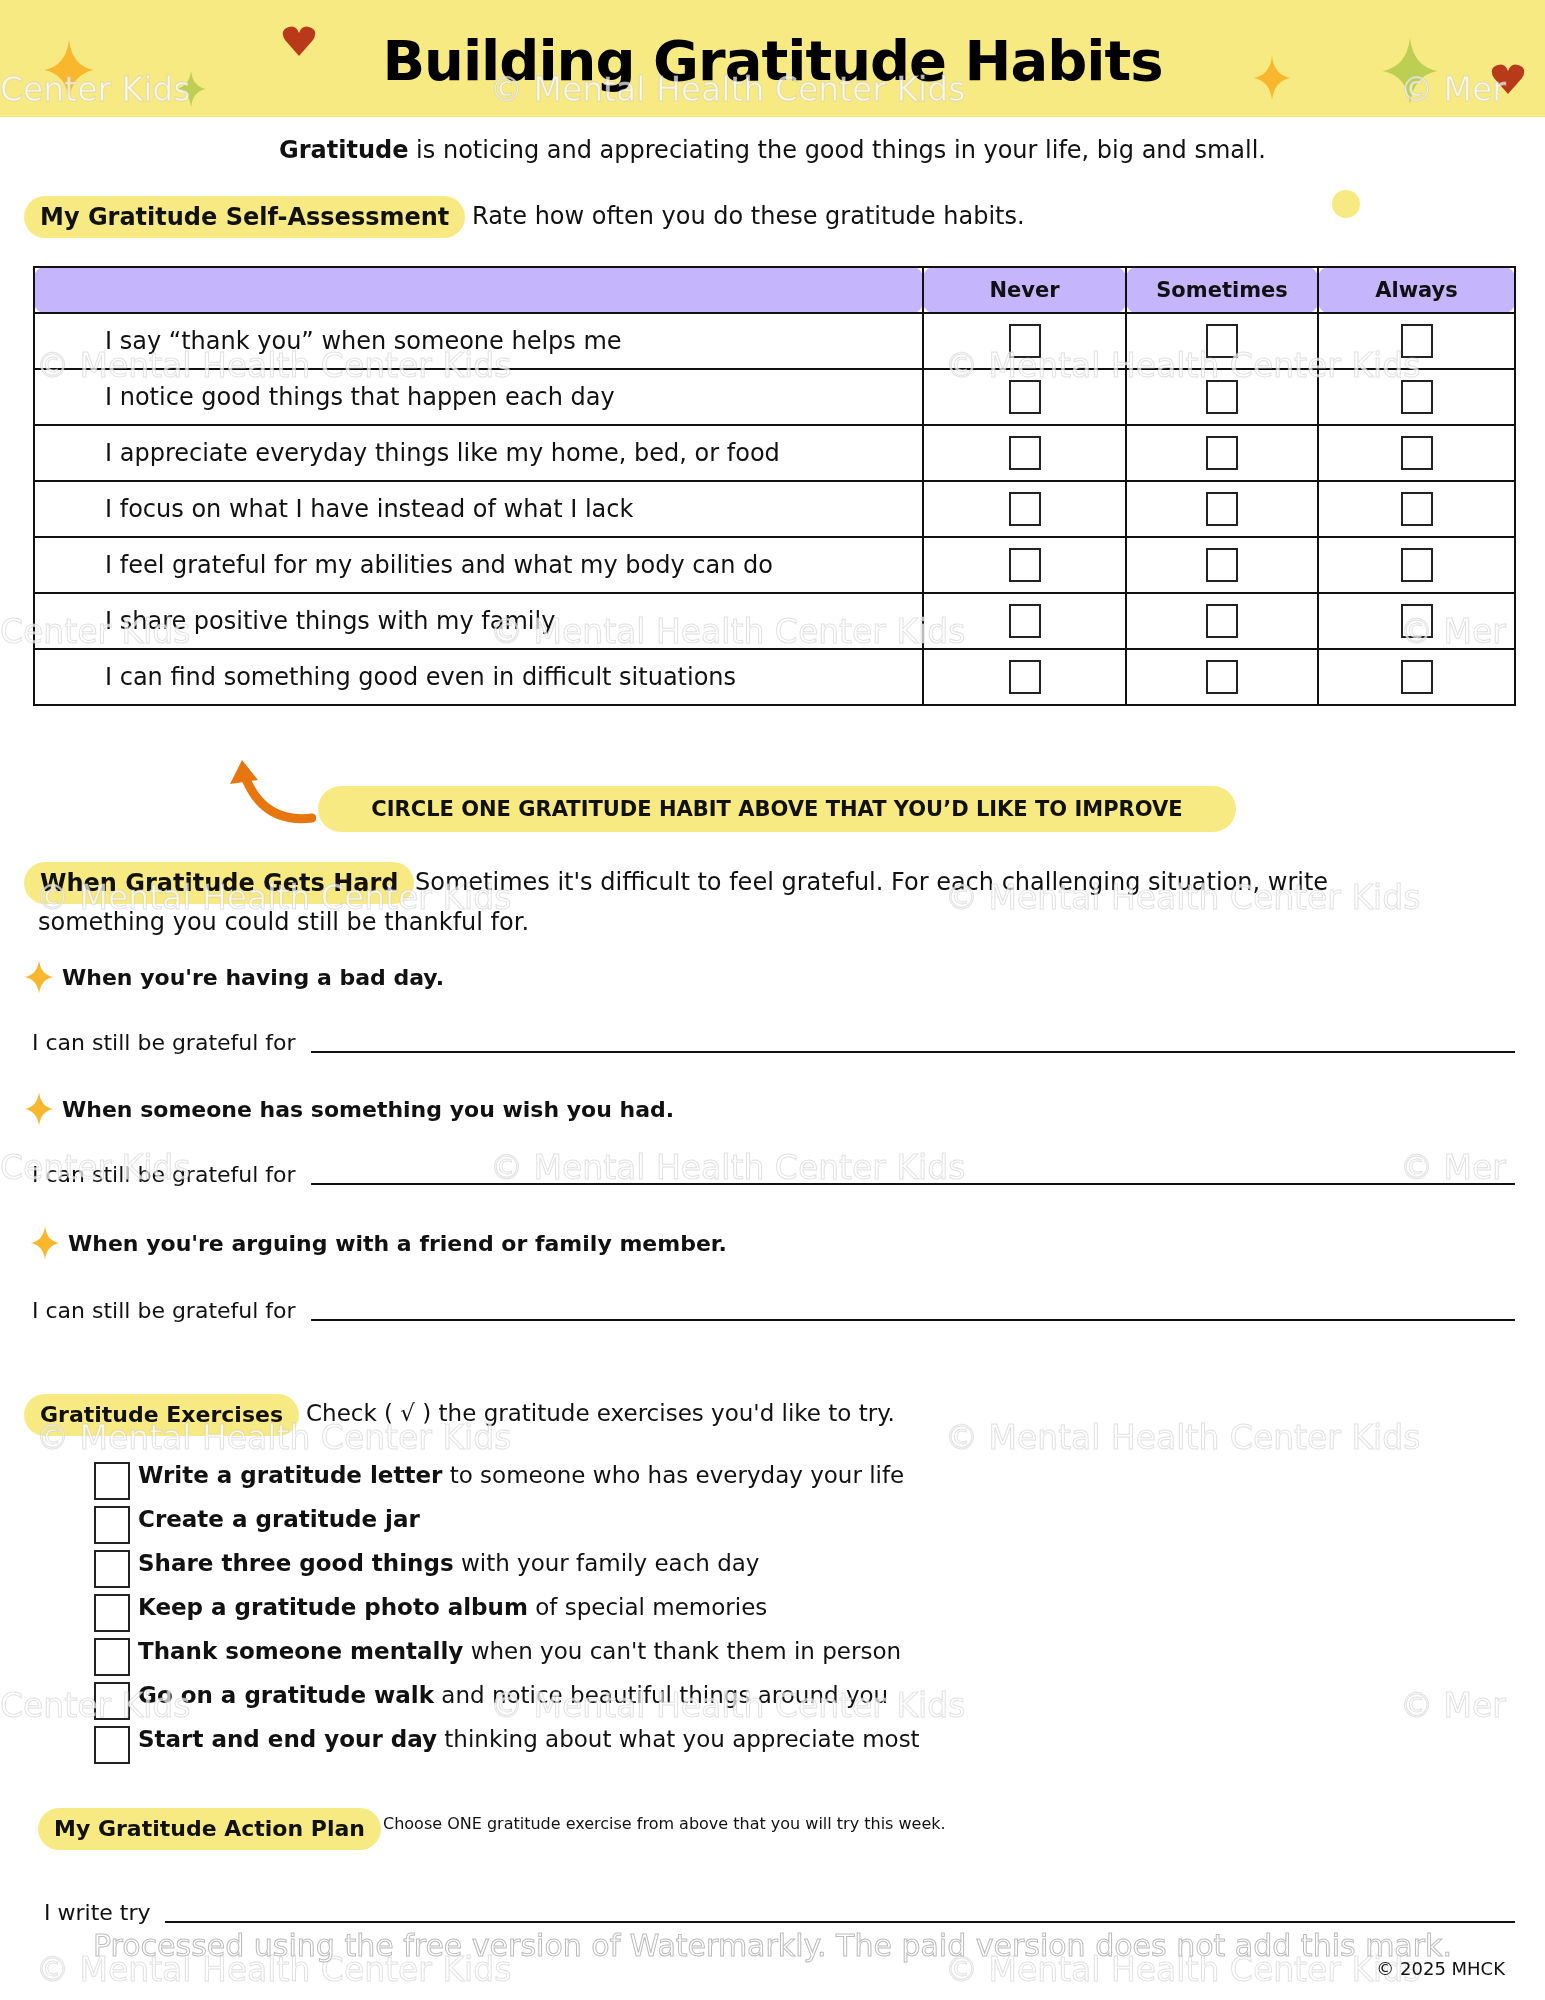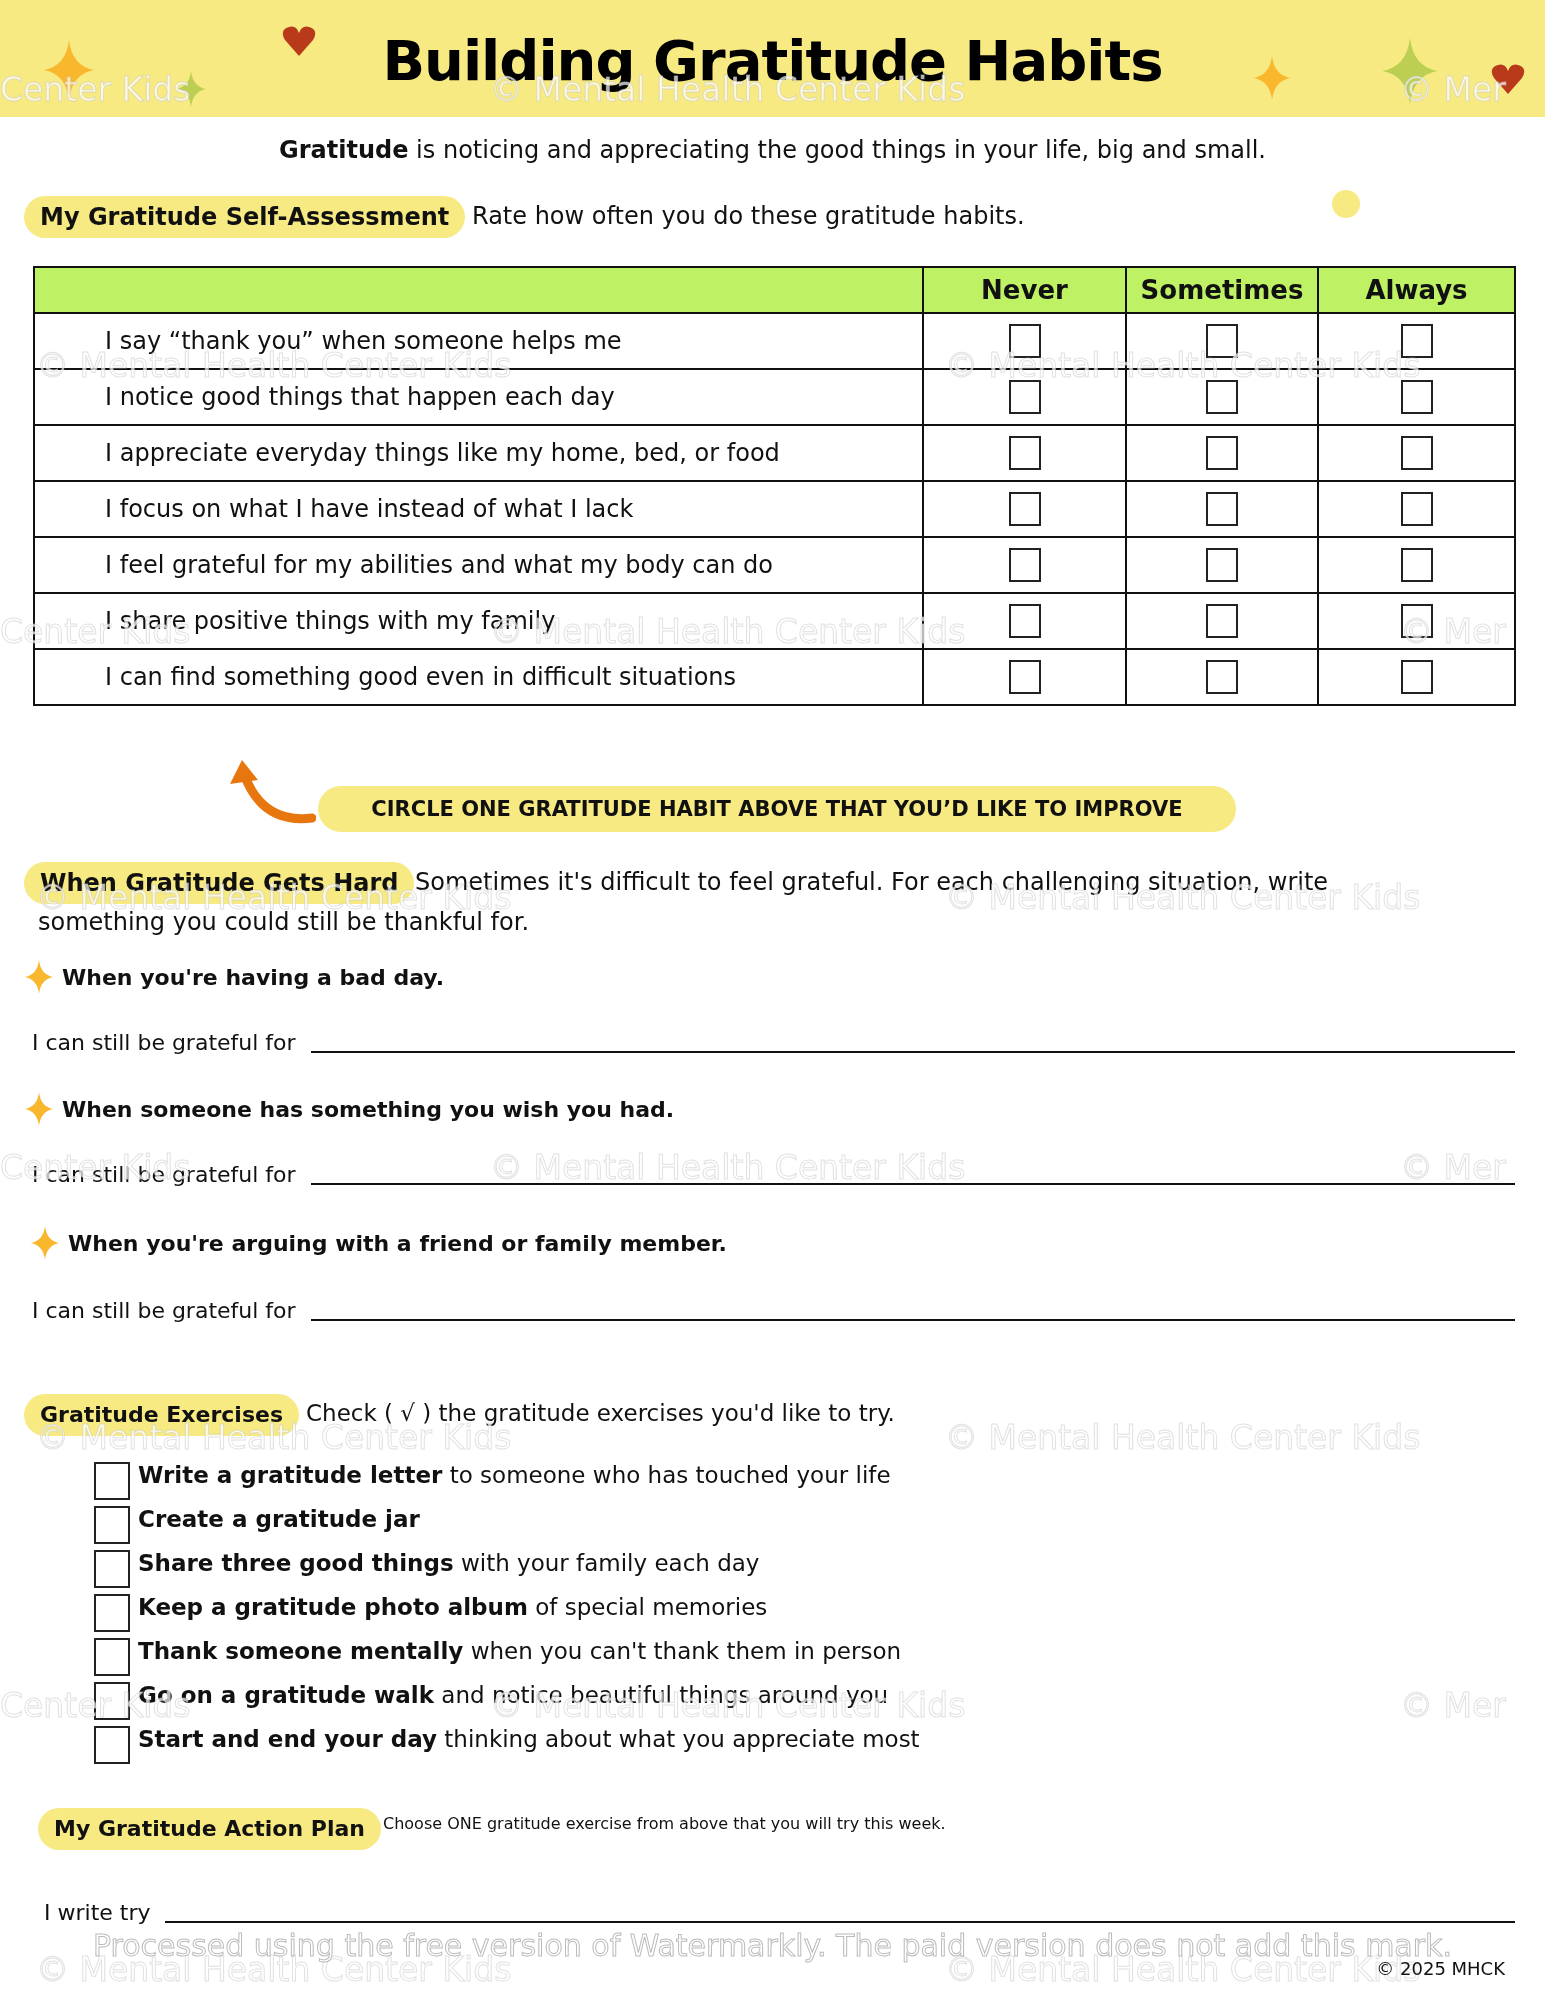--- a/index.html
+++ b/index.html
@@ -7,21 +7,21 @@
   .abs{position:absolute;}
   .header-band{left:0;top:0;width:1545px;height:117px;background:#f7ea82;}
   .title{left:0;width:1545px;top:28px;text-align:center;font-size:56px;font-weight:bold;letter-spacing:-1px;color:#000;}
   .deco{position:absolute;}
   .intro{left:0;width:1545px;top:136px;text-align:center;font-size:24px;}
   .intro b{font-weight:bold;}
   .pill{position:absolute;background:#f7ea82;border-radius:22px;font-weight:bold;font-size:24px;padding:0 16px;line-height:42px;height:42px;white-space:nowrap;}
   .sect-desc{position:absolute;font-size:24px;white-space:nowrap;}
   table.assess{position:absolute;left:33px;top:266px;width:1481px;border-collapse:collapse;table-layout:fixed;}
   table.assess th,table.assess td{border:2px solid #111;}
-  table.assess th{background:#bef264;height:42px;font-size:26px;font-weight:bold;}
+  table.assess th{background:#c4b5fd;height:42px;font-size:21px;font-weight:bold;border-radius:11px;}
   table.assess td{height:52px;}
   td.stmt{font-size:24px;padding-left:70px;white-space:nowrap;}
   td.cbcell{text-align:center;}
   .cb{display:inline-block;width:32px;height:34px;border:2px solid #222;box-sizing:border-box;vertical-align:middle;}
   .circle-note{left:318px;top:786px;width:918px;height:46px;background:#f7ea82;border-radius:23px;text-align:center;line-height:46px;font-weight:bold;font-size:21px;}
   .scenario{position:absolute;left:24px;font-weight:bold;font-size:22px;display:flex;align-items:center;gap:8px;white-space:nowrap;}
   .fill-row{position:absolute;left:32px;right:30px;display:flex;align-items:flex-end;font-size:22px;}
   .fill-row .lbl{white-space:nowrap;margin-right:15px;}
   .fill-row .line{flex:1;border-bottom:2px solid #111;height:0;margin-bottom:2px;}
   .ex-list{position:absolute;left:94px;top:1462px;}
@@ -164,21 +164,21 @@
       <span class="line"></span>
     </div>
   </div>
 
 <div class="pill" style="left:24px;top:1394px;font-size:22px">Gratitude Exercises</div>
 <div class="sect-desc" style="left:306px;top:1400px;font-size:23px">Check ( √ ) the gratitude exercises you'd like to try.</div>
 <div class="ex-list" id="ex-list">
     <div class="ex-item">
       <span class="cb"></span>
       <b>Write a gratitude letter</b>
-      <span style="white-space:pre"> to someone who has touched your life</span>
+      <span style="white-space:pre"> to someone who has everyday your life</span>
     </div>
     <div class="ex-item">
       <span class="cb"></span>
       <b>Create a gratitude jar</b>
     </div>
     <div class="ex-item">
       <span class="cb"></span>
       <b>Share three good things</b>
       <span style="white-space:pre"> with your family each day</span>
     </div>

